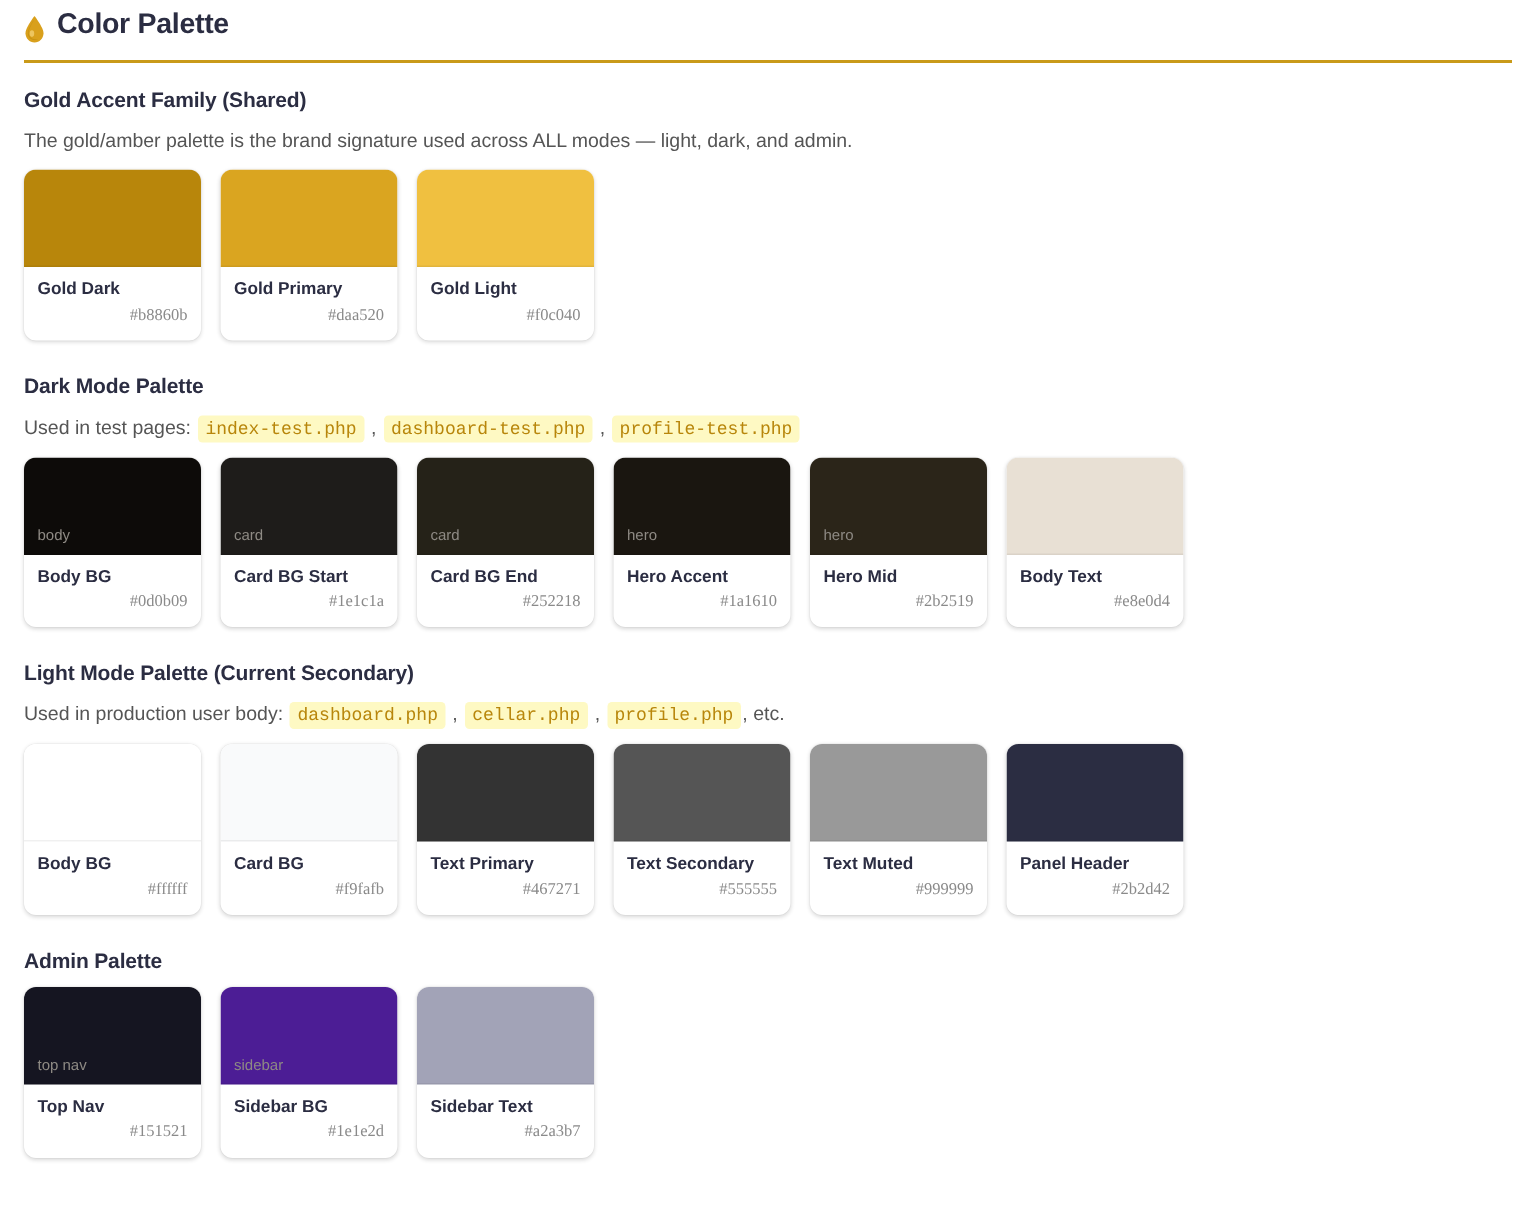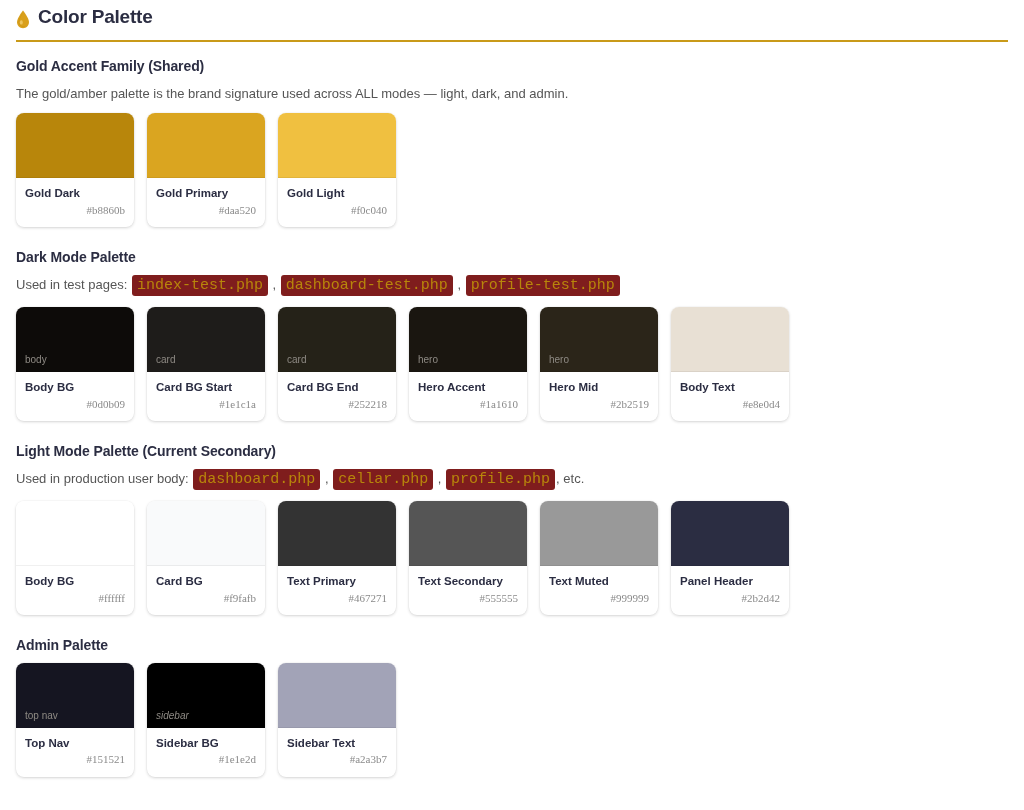--- a/index.html
+++ b/index.html
@@ -59,23 +59,23 @@
     letter-spacing: -0.1px;
   }
   .section-note {
     font-size: 13px;
     color: #555555;
     margin: 0 0 10px 0;
     line-height: 1.5;
   }
   .section-note .chip {
     font-family: "Liberation Mono", monospace;
-    font-size: 15px;
+    font-size: 12px;
     color: #b8860b;
-    background: #7f1d1d;
+    background: #fef9c3;
     border-radius: 3px;
     padding: 2px 5px;
     margin: 0 1px;
     white-space: nowrap;
   }
   .section-note .sep { color: #555555; }
 
   
   .swatch-row {
     display: flex;
@@ -282,21 +282,21 @@
           <div class="swatch-card">
             <div class="swatch-color" style="background: rgb(21, 21, 33);">
               <span class="swatch-overlay-label">top nav</span>
             </div>
             <div class="swatch-caption">
               <div class="swatch-name">Top Nav</div>
               <div class="swatch-hex">#151521</div>
             </div>
           </div>
           <div class="swatch-card">
-            <div class="swatch-color" style="background: #000000; font-style: italic;">
+            <div class="swatch-color" style="background: #4c1d95;">
               <span class="swatch-overlay-label">sidebar</span>
             </div>
             <div class="swatch-caption">
               <div class="swatch-name">Sidebar BG</div>
               <div class="swatch-hex">#1e1e2d</div>
             </div>
           </div>
           <div class="swatch-card">
             <div class="swatch-color" style="background: rgb(162, 163, 183);"></div>
             <div class="swatch-caption">

